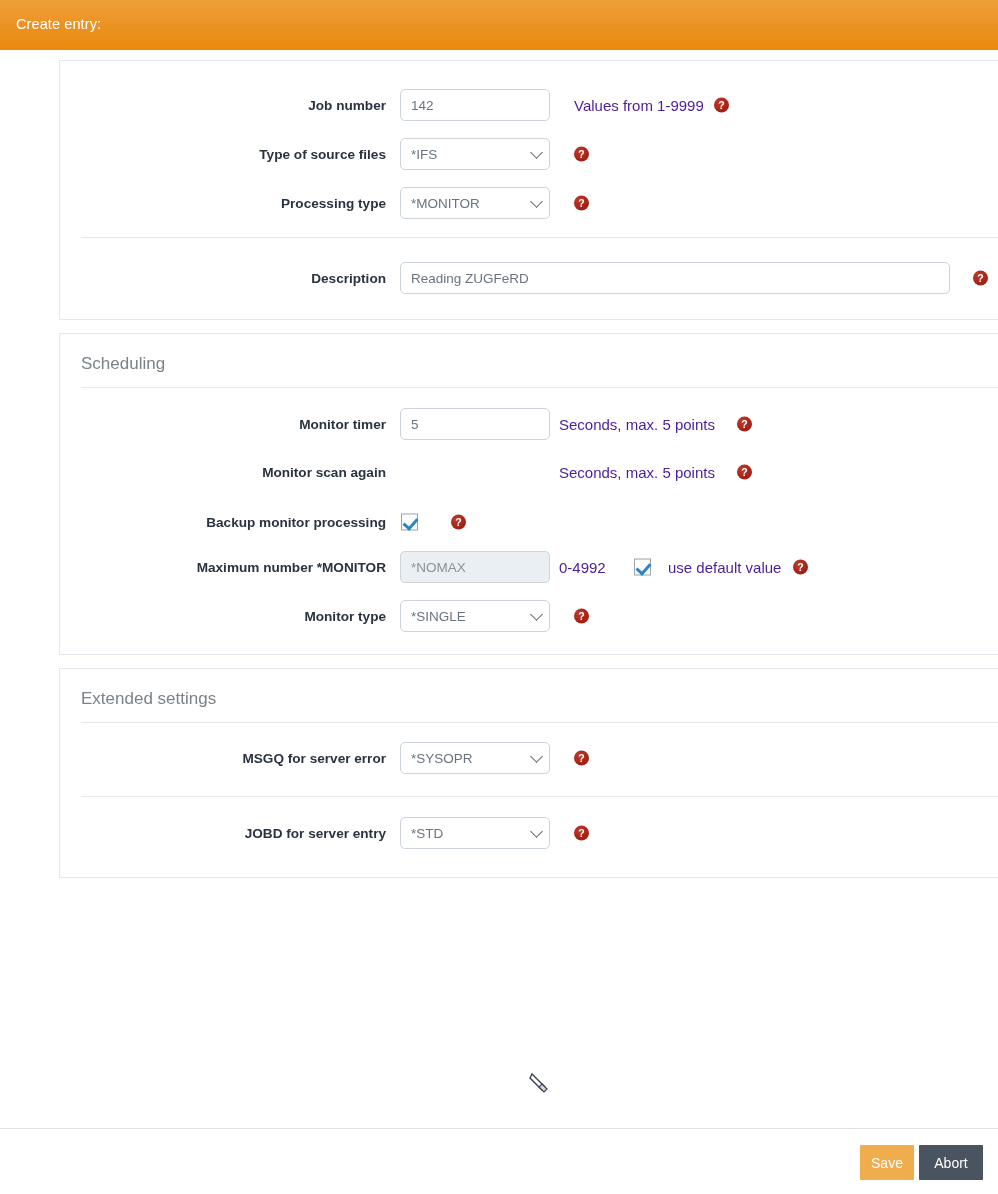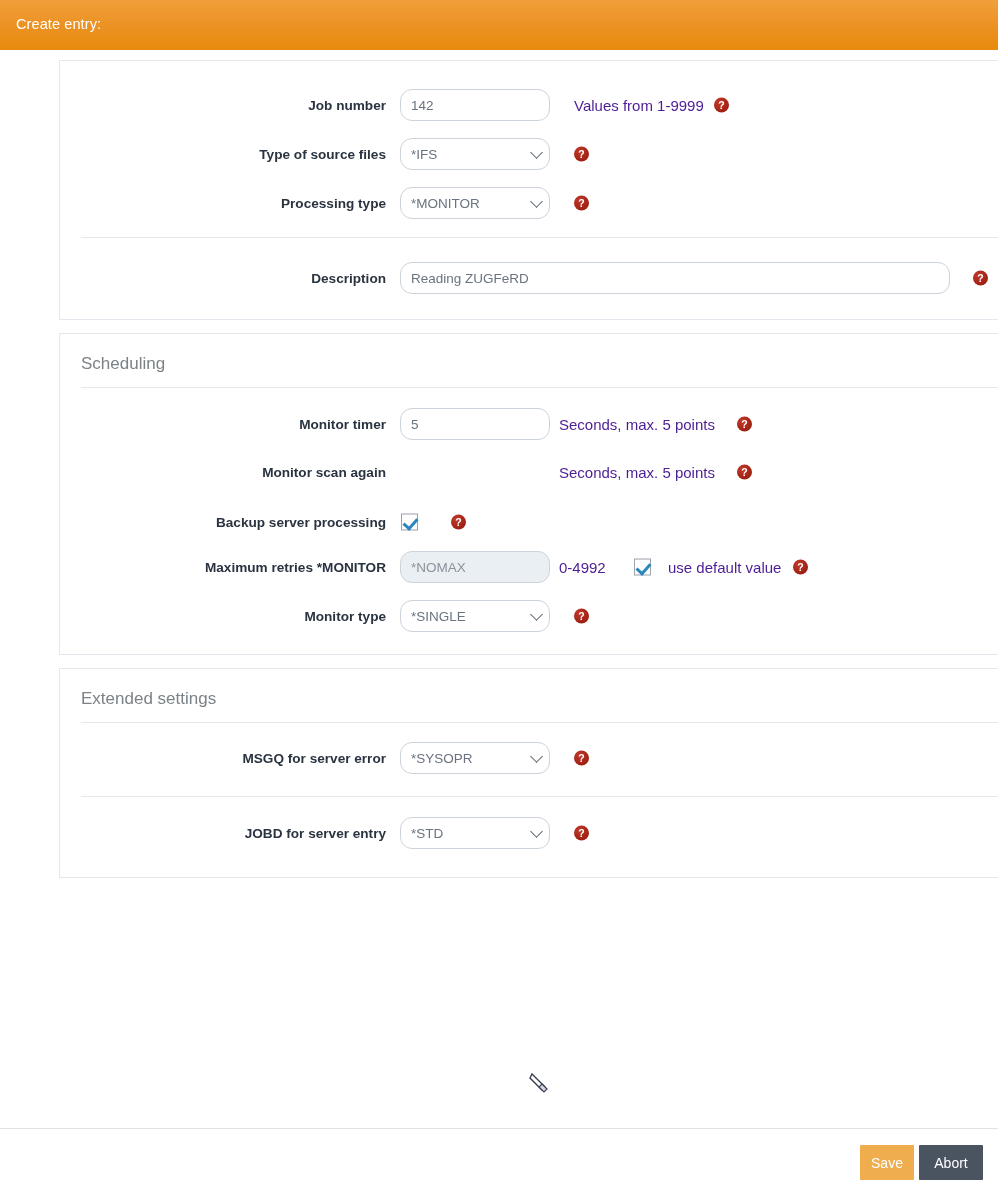--- a/index.html
+++ b/index.html
@@ -51,21 +51,21 @@
     top: 50%; transform: translateY(-50%);
     font-size: 13.6px; font-weight: bold; color: #2a3340;
     white-space: nowrap; text-align: right;
   }
   .ctl { position: absolute; left: 340px; top: 50%; transform: translateY(-50%); }
 
   input.txt, .sel {
     height: 32px; border: 1px solid #ccd3da; background: #ffffff;
     font-family: "Liberation Sans", sans-serif;
     font-size: 13.5px; color: #6a7380; padding: 0 10px;
-    border-radius: 12px; outline: none;
+    border-radius: 5px; outline: none;
   }
   input.txt.w150 { width: 150px; }
   input.txt.wide { width: 550px; }
   input.txt[disabled] { background: #eaeff3; color: #8a929c; }
 
   .sel {
     width: 150px; position: relative; display: inline-flex;
     align-items: center; padding-right: 26px;
   }
   .sel .selval { font-size: 13.5px; color: #6a7380; white-space: nowrap; }
@@ -184,27 +184,27 @@
     <div class="help" style="left:677px;">?</div>
   </div>
 
   <div class="row" style="top:118px;">
     <div class="lbl">Monitor scan again</div>
     <div class="hint" style="left:499px;">Seconds, max. 5 points</div>
     <div class="help" style="left:677px;">?</div>
   </div>
 
   <div class="row" style="top:168px;">
-    <div class="lbl">Backup server processing</div>
+    <div class="lbl">Backup monitor processing</div>
     <div class="cbx" style="left:341px;"></div>
     <div class="help" style="left:391px;">?</div>
   </div>
 
   <div class="row" style="top:213px;">
-    <div class="lbl">Maximum retries *MONITOR</div>
+    <div class="lbl">Maximum number *MONITOR</div>
     <div class="ctl">
       <input class="txt w150" id="in-max-retries" disabled="" value="*NOMAX" style="">
     </div>
     <div class="hint" style="left:499px;">0-4992</div>
     <div class="cbx" style="left:574px;"></div>
     <div class="hint" style="left:608px;text-align:center;">use default value</div>
     <div class="help" style="left:733px;">?</div>
   </div>
 
   <div class="row" style="top:262px;">

